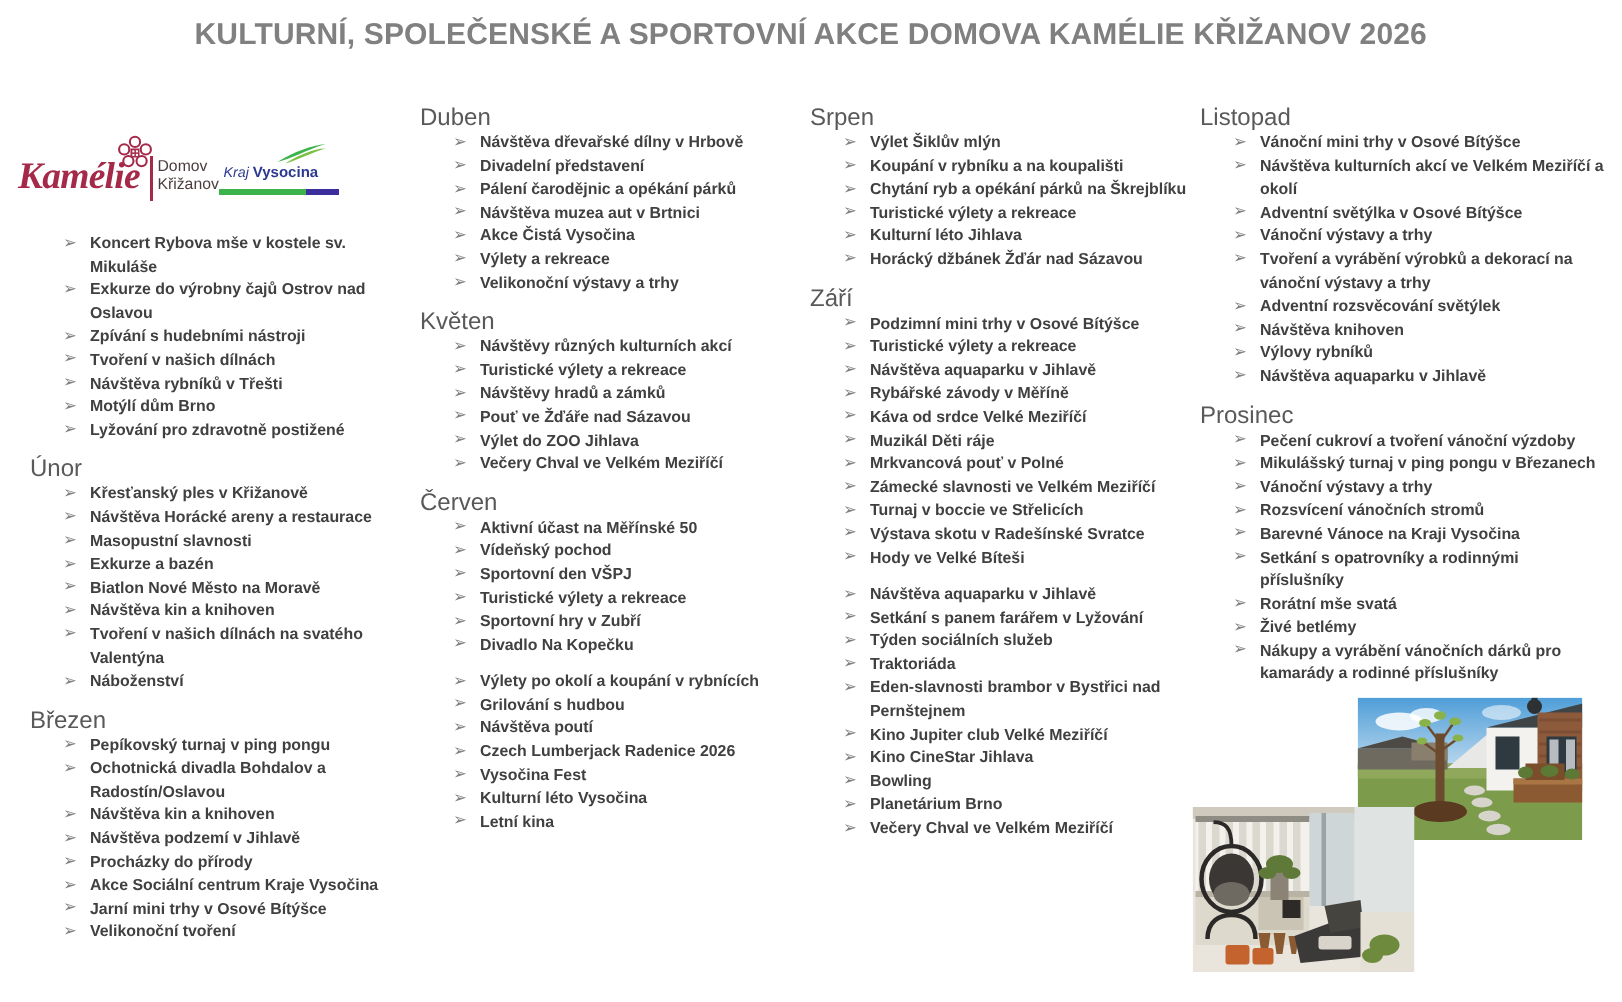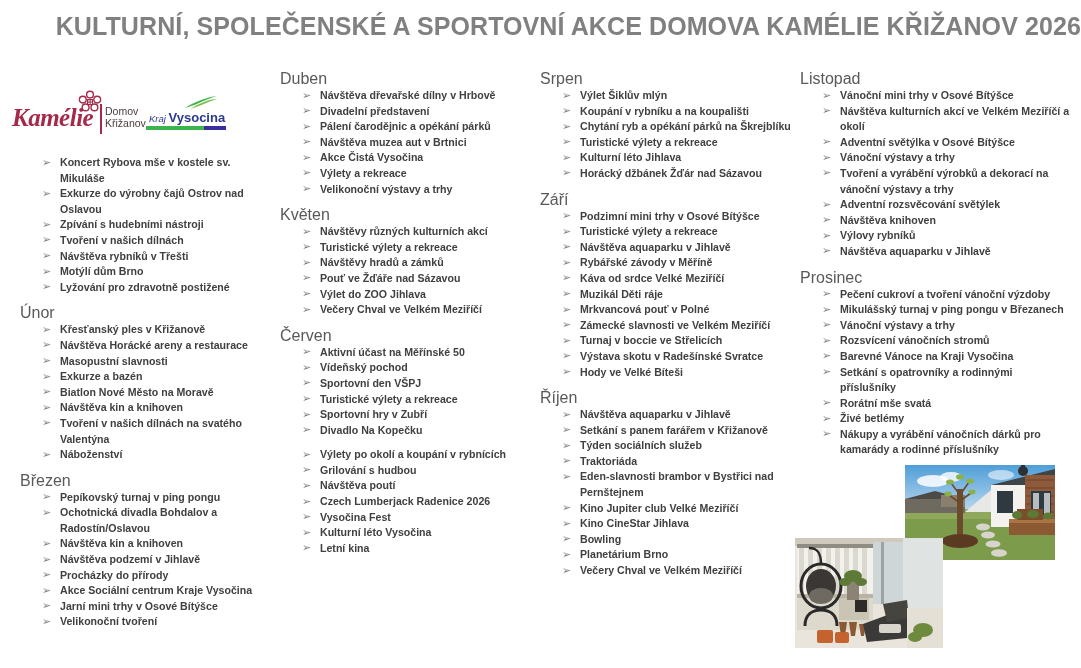--- a/index.html
+++ b/index.html
@@ -15,22 +15,22 @@
     overflow: hidden;
     position: relative;
   }
 
   
   .page-title {
     position: absolute;
     top: 12px;
     left: 0;
     width: 1081px;
-    text-align: right;
-    font-size: 25px;
+    text-align: center;
+    font-size: 20px;
     font-weight: bold;
     color: #808080;
     letter-spacing: 0.1px;
     white-space: nowrap;
   }
 
   
   .logo-area {
     position: absolute;
     left: 8px;
@@ -98,21 +98,21 @@
   }
   .logo-kraj .kraj-text {
     position: absolute;
     left: 3px;
     top: 16px;
     font-size: 9.5px;
     font-style: italic;
     color: #2b3990;
     white-space: nowrap;
   }
-  .logo-kraj .kraj-text b { font-size: 13px; font-style: normal; font-weight: bold; }
+  .logo-kraj .kraj-text b { font-size: 10px; font-style: normal; font-weight: bold; }
   .logo-kraj .kraj-bar-green {
     position: absolute; left: 0; top: 32px; width: 58px; height: 3.5px; background: #3cb44b;
   }
   .logo-kraj .kraj-bar-blue {
     position: absolute; left: 58px; top: 32px; width: 22px; height: 3.5px; background: #3b2f9e;
   }
 
   
   .columns {
     position: absolute;
@@ -343,24 +343,23 @@
           <li><span class="bullet">➢</span><span>Káva od srdce Velké Meziříčí</span></li>
           <li><span class="bullet">➢</span><span>Muzikál Děti ráje</span></li>
           <li><span class="bullet">➢</span><span>Mrkvancová pouť v Polné</span></li>
           <li><span class="bullet">➢</span><span>Zámecké slavnosti ve Velkém Meziříčí</span></li>
           <li><span class="bullet">➢</span><span>Turnaj v boccie ve Střelicích</span></li>
           <li><span class="bullet">➢</span><span>Výstava skotu v Radešínské Svratce</span></li>
           <li><span class="bullet">➢</span><span>Hody ve Velké Bíteši</span></li>
         </ul>
       </div>
       <div class="month">
-        <div class="month-name">Říjen</div>
         <ul class="event-list">
           <li><span class="bullet">➢</span><span>Návštěva aquaparku v Jihlavě</span></li>
-          <li><span class="bullet">➢</span><span>Setkání s panem farářem v Křižanově</span></li>
+          <li><span class="bullet">➢</span><span>Setkání s panem farářem v Lyžování</span></li>
           <li><span class="bullet">➢</span><span>Týden sociálních služeb</span></li>
           <li><span class="bullet">➢</span><span>Traktoriáda</span></li>
           <li><span class="bullet">➢</span><span>Eden-slavnosti brambor v Bystřici nad Pernštejnem</span></li>
           <li><span class="bullet">➢</span><span>Kino Jupiter club Velké Meziříčí</span></li>
           <li><span class="bullet">➢</span><span>Kino CineStar Jihlava</span></li>
           <li><span class="bullet">➢</span><span>Bowling</span></li>
           <li><span class="bullet">➢</span><span>Planetárium Brno</span></li>
           <li><span class="bullet">➢</span><span>Večery Chval ve Velkém Meziříčí</span></li>
         </ul>
       </div>

